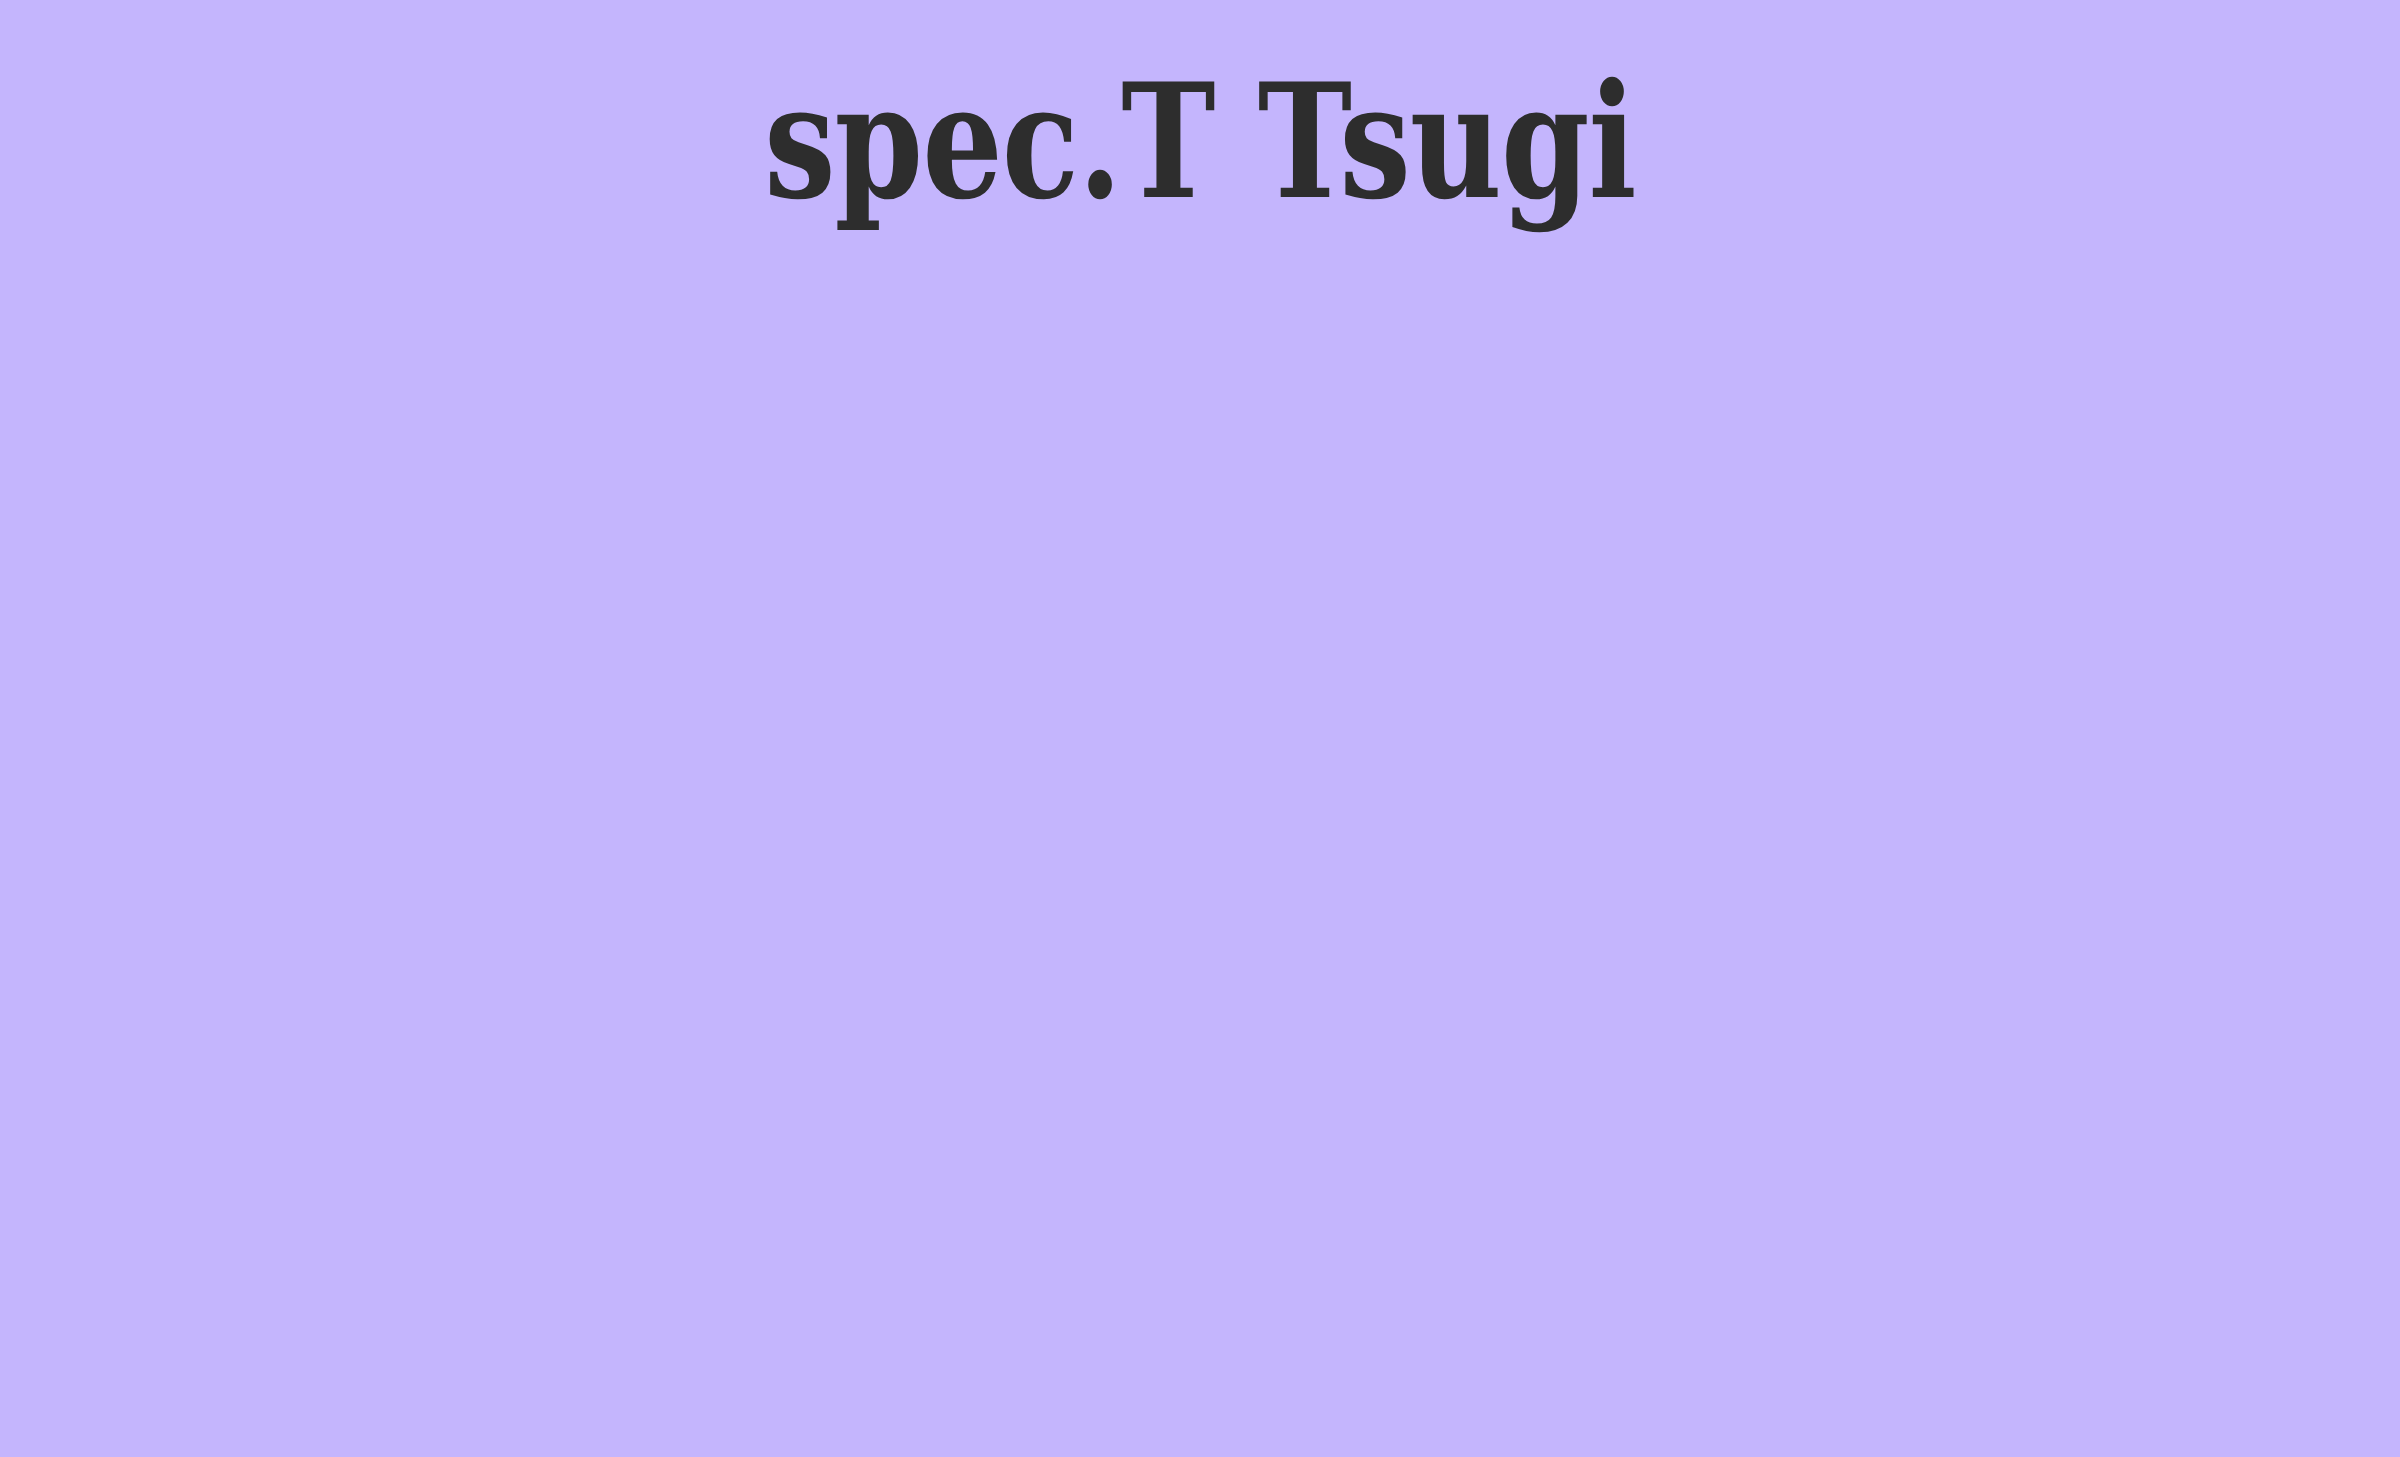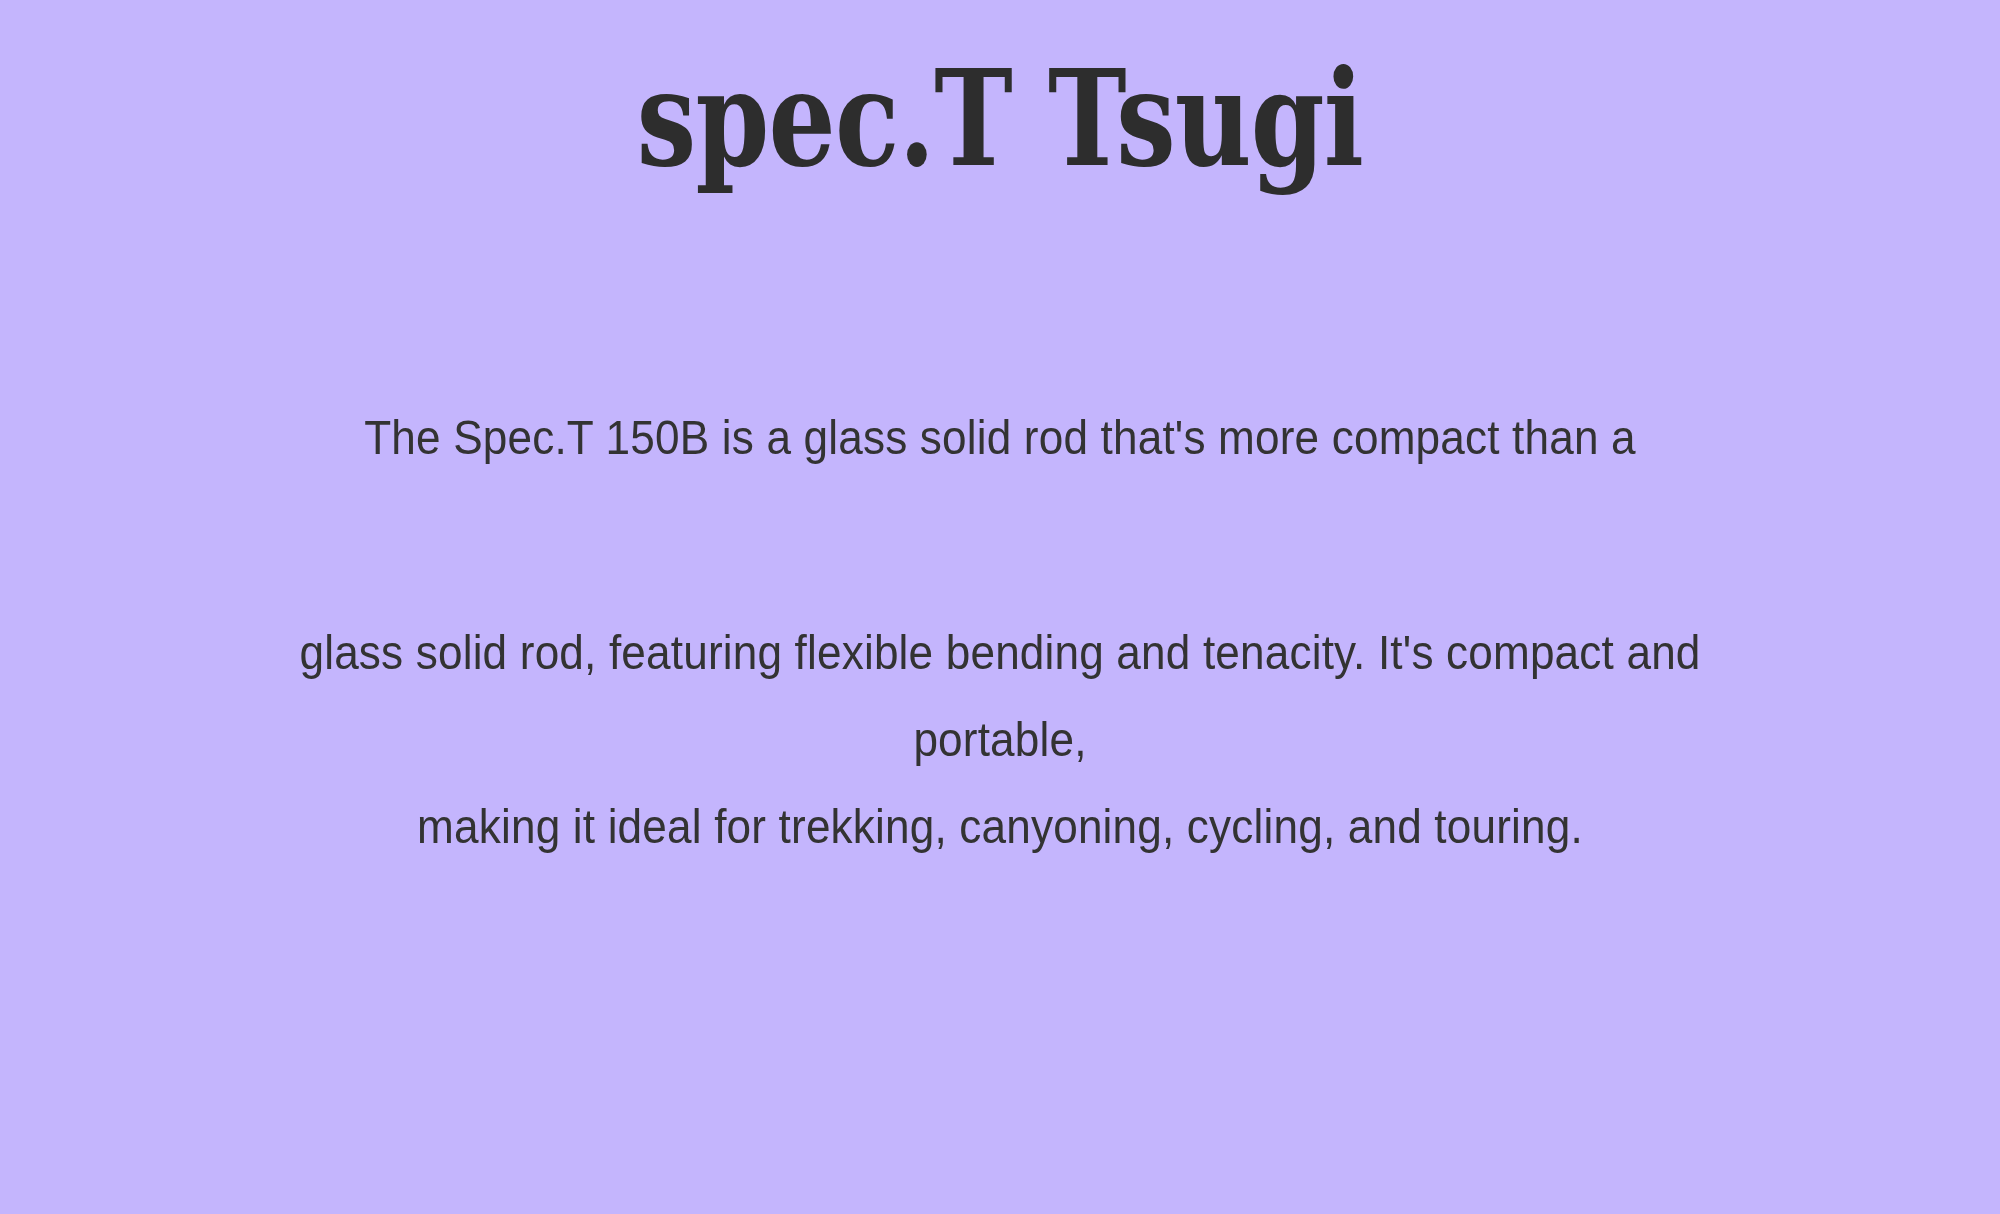--- a/index.html
+++ b/index.html
@@ -87,30 +87,22 @@
   <div class="content">
 
     <div class="title-block">
       <span class="page-title">spec.T Tsugi</span>
     </div>
 
     <span class="spacer gap-intro"></span>
 
     <div class="body-block">
 
-      <p class="para">
-        <span class="line">The Spec.T 150B is a glass solid rod that's more compact than a</span>
-      </p>
 
       <span class="spacer gap-a"></span>
 
-      <p class="para">
-        <span class="line">glass solid rod, featuring flexible bending and tenacity. It's compact and</span>
-        <span class="line">portable,</span>
-        <span class="line">making it ideal for trekking, canyoning, cycling, and touring.</span>
-      </p>
 
       <span class="spacer gap-b"></span>
 
 
     </div>
   </div>
 </div>
 
 </body></html>

